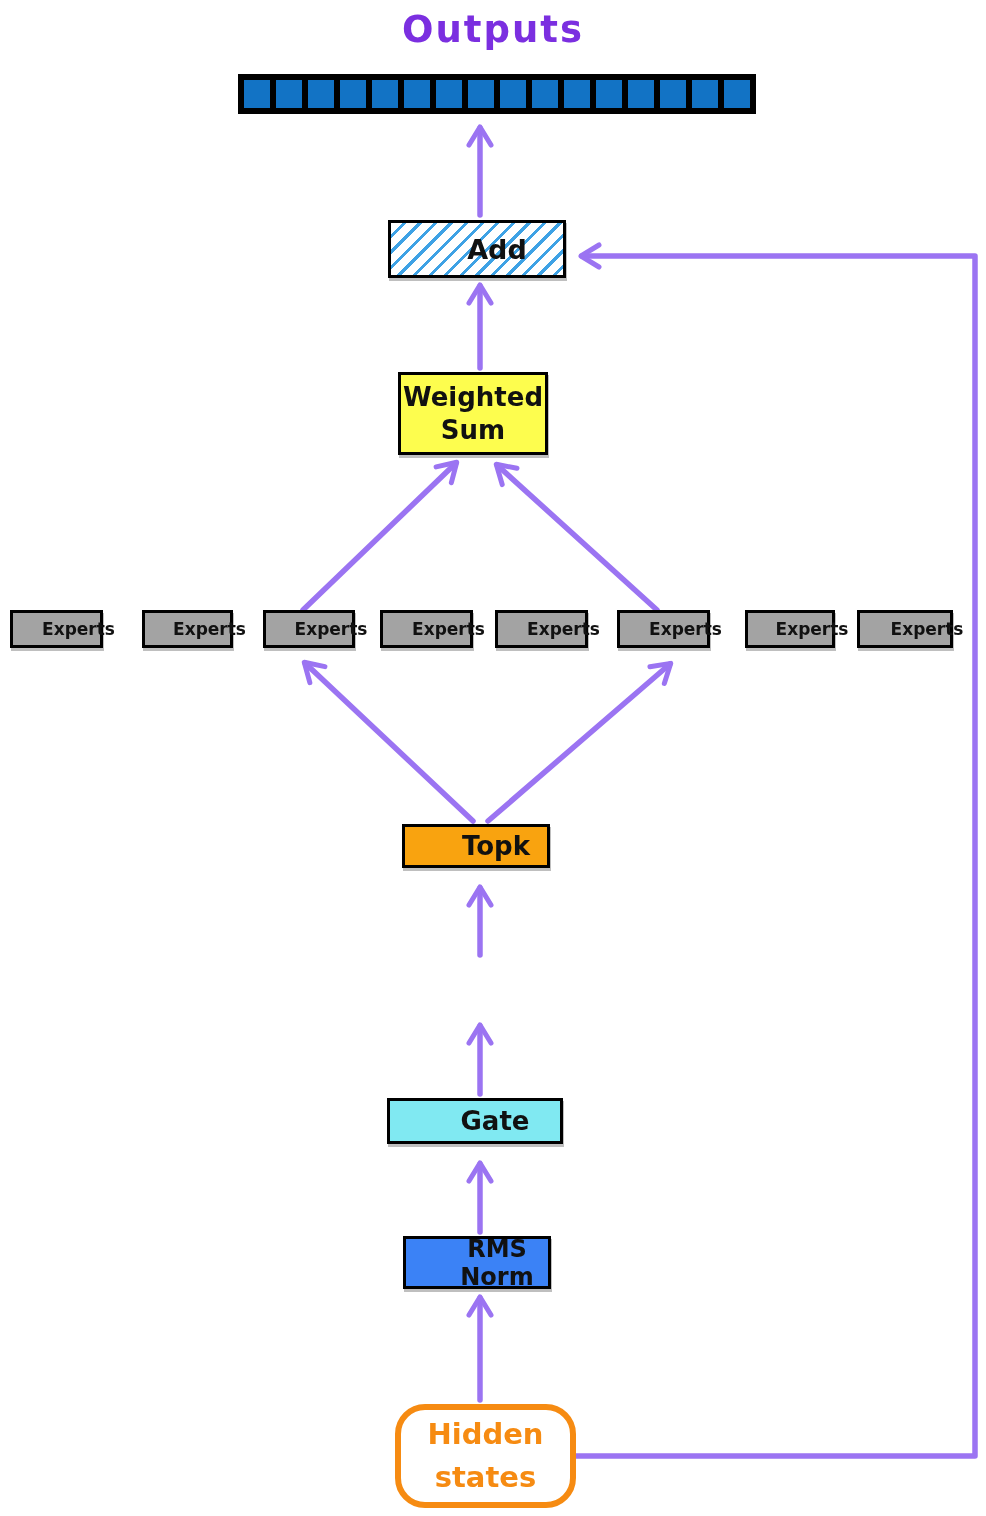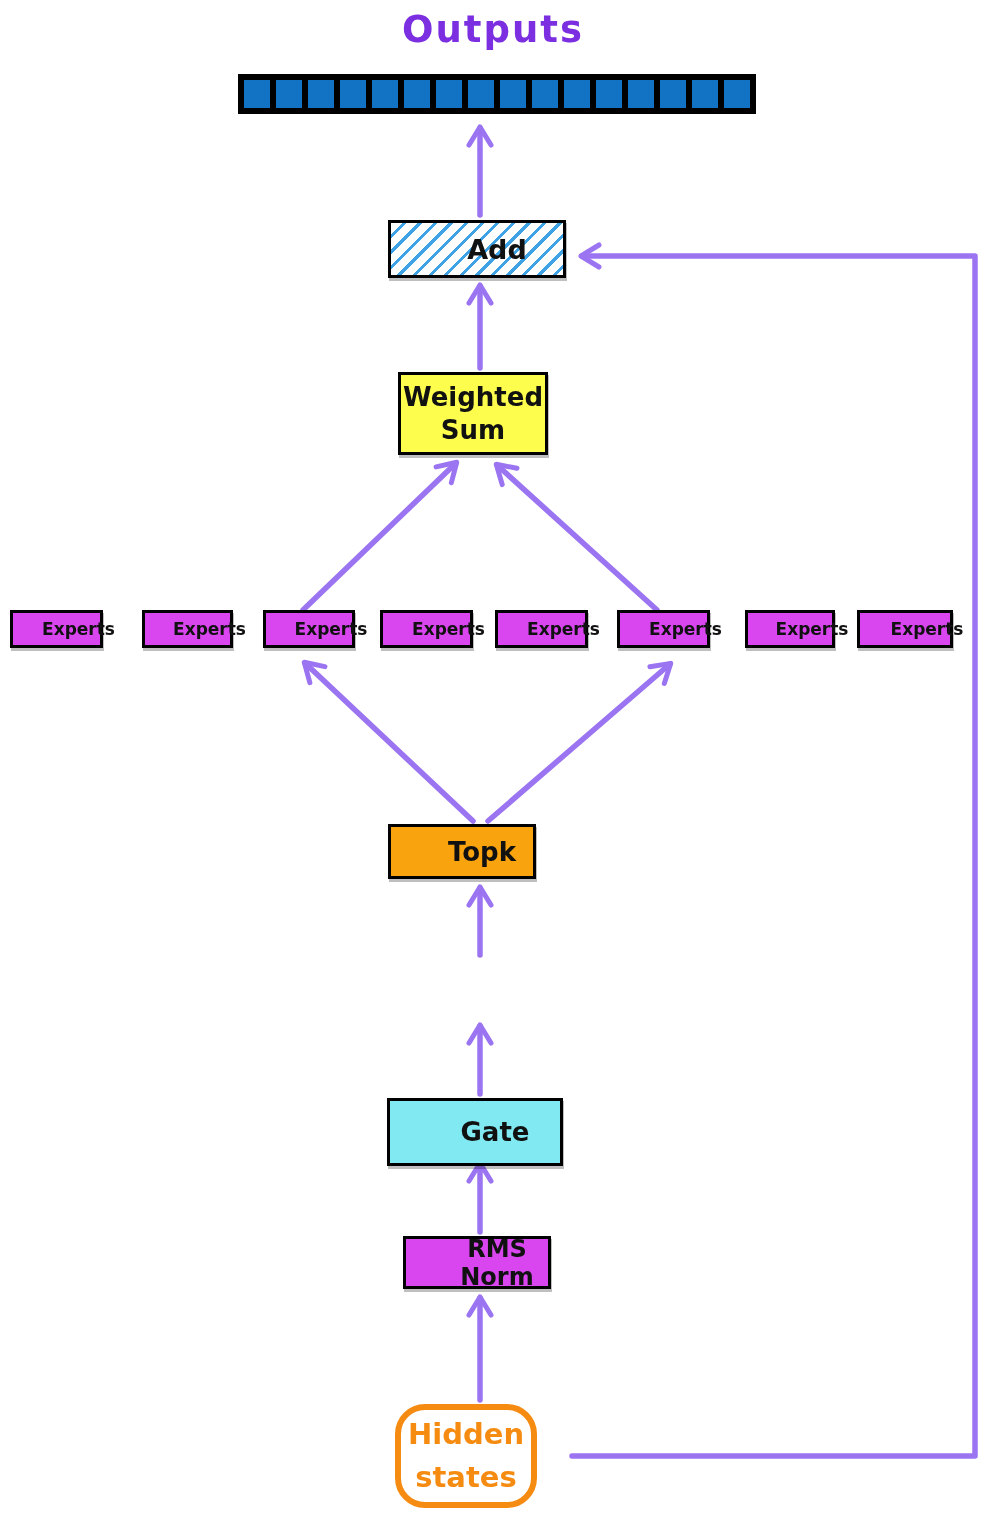--- a/index.html
+++ b/index.html
@@ -24,34 +24,34 @@
   .node{
     position:absolute;box-sizing:border-box;border:3px solid #000;
     display:flex;align-items:center;justify-content:center;text-align:center;
     font-weight:600;color:#111;box-shadow:1px 3px 0 rgba(0,0,0,0.25);padding-left:40px;
   }
   .add{
     left:388px;top:220px;width:178px;height:58px;font-size:27px;
     background:repeating-linear-gradient(135deg,#ffffff 0 8px,#3ea2e5 8px 11px);
   }
   .weighted-sum{left:398px;top:372px;width:150px;height:83px;background:#fdfd4e;font-size:26px;line-height:1.25;padding:16px 8px;}
-  .topk{left:388px;top:824px;width:148px;height:55px;background:#f9a30f;font-size:26px;}
+  .topk{left:402px;top:824px;width:148px;height:44px;background:#f9a30f;font-size:26px;}
   .softmax{left:387px;top:959px;width:176px;height:58px;background:#5fc415;font-size:26px;}
-  .gate{left:387px;top:1098px;width:176px;height:68px;background:#80e9f2;font-size:26px;}
-  .rms-norm{left:403px;top:1236px;width:148px;height:53px;background:#d946ef;font-size:24px;}
+  .gate{left:387px;top:1098px;width:176px;height:46px;background:#80e9f2;font-size:26px;}
+  .rms-norm{left:403px;top:1236px;width:148px;height:53px;background:#3b82f6;font-size:24px;}
   .hidden-states{
-    left:395px;top:1404px;width:142px;height:104px;background:#ffffff;
+    left:395px;top:1404px;width:181px;height:104px;background:#ffffff;
     border:6px solid #f68b12;border-radius:30px;color:#f68b12;
     font-size:29px;font-weight:700;line-height:1.5;box-shadow:none;padding:0 14px;
   }
 
   
   .expert{
     position:absolute;top:610px;height:38px;box-sizing:border-box;
-    background:#d946ef;border:3px solid #000;
+    background:#a3a3a3;border:3px solid #000;
     display:flex;align-items:center;justify-content:center;
     font-size:17px;font-weight:600;color:#111;
     box-shadow:1px 3px 0 rgba(0,0,0,0.25);
     padding-left:44px;
   }
   .expert:nth-child(1){left:10px;width:93px;}
   .expert:nth-child(2){left:142px;width:91px;}
   .expert:nth-child(3){left:263px;width:92px;}
   .expert:nth-child(4){left:380px;width:93px;}
   .expert:nth-child(5){left:495px;width:93px;}

